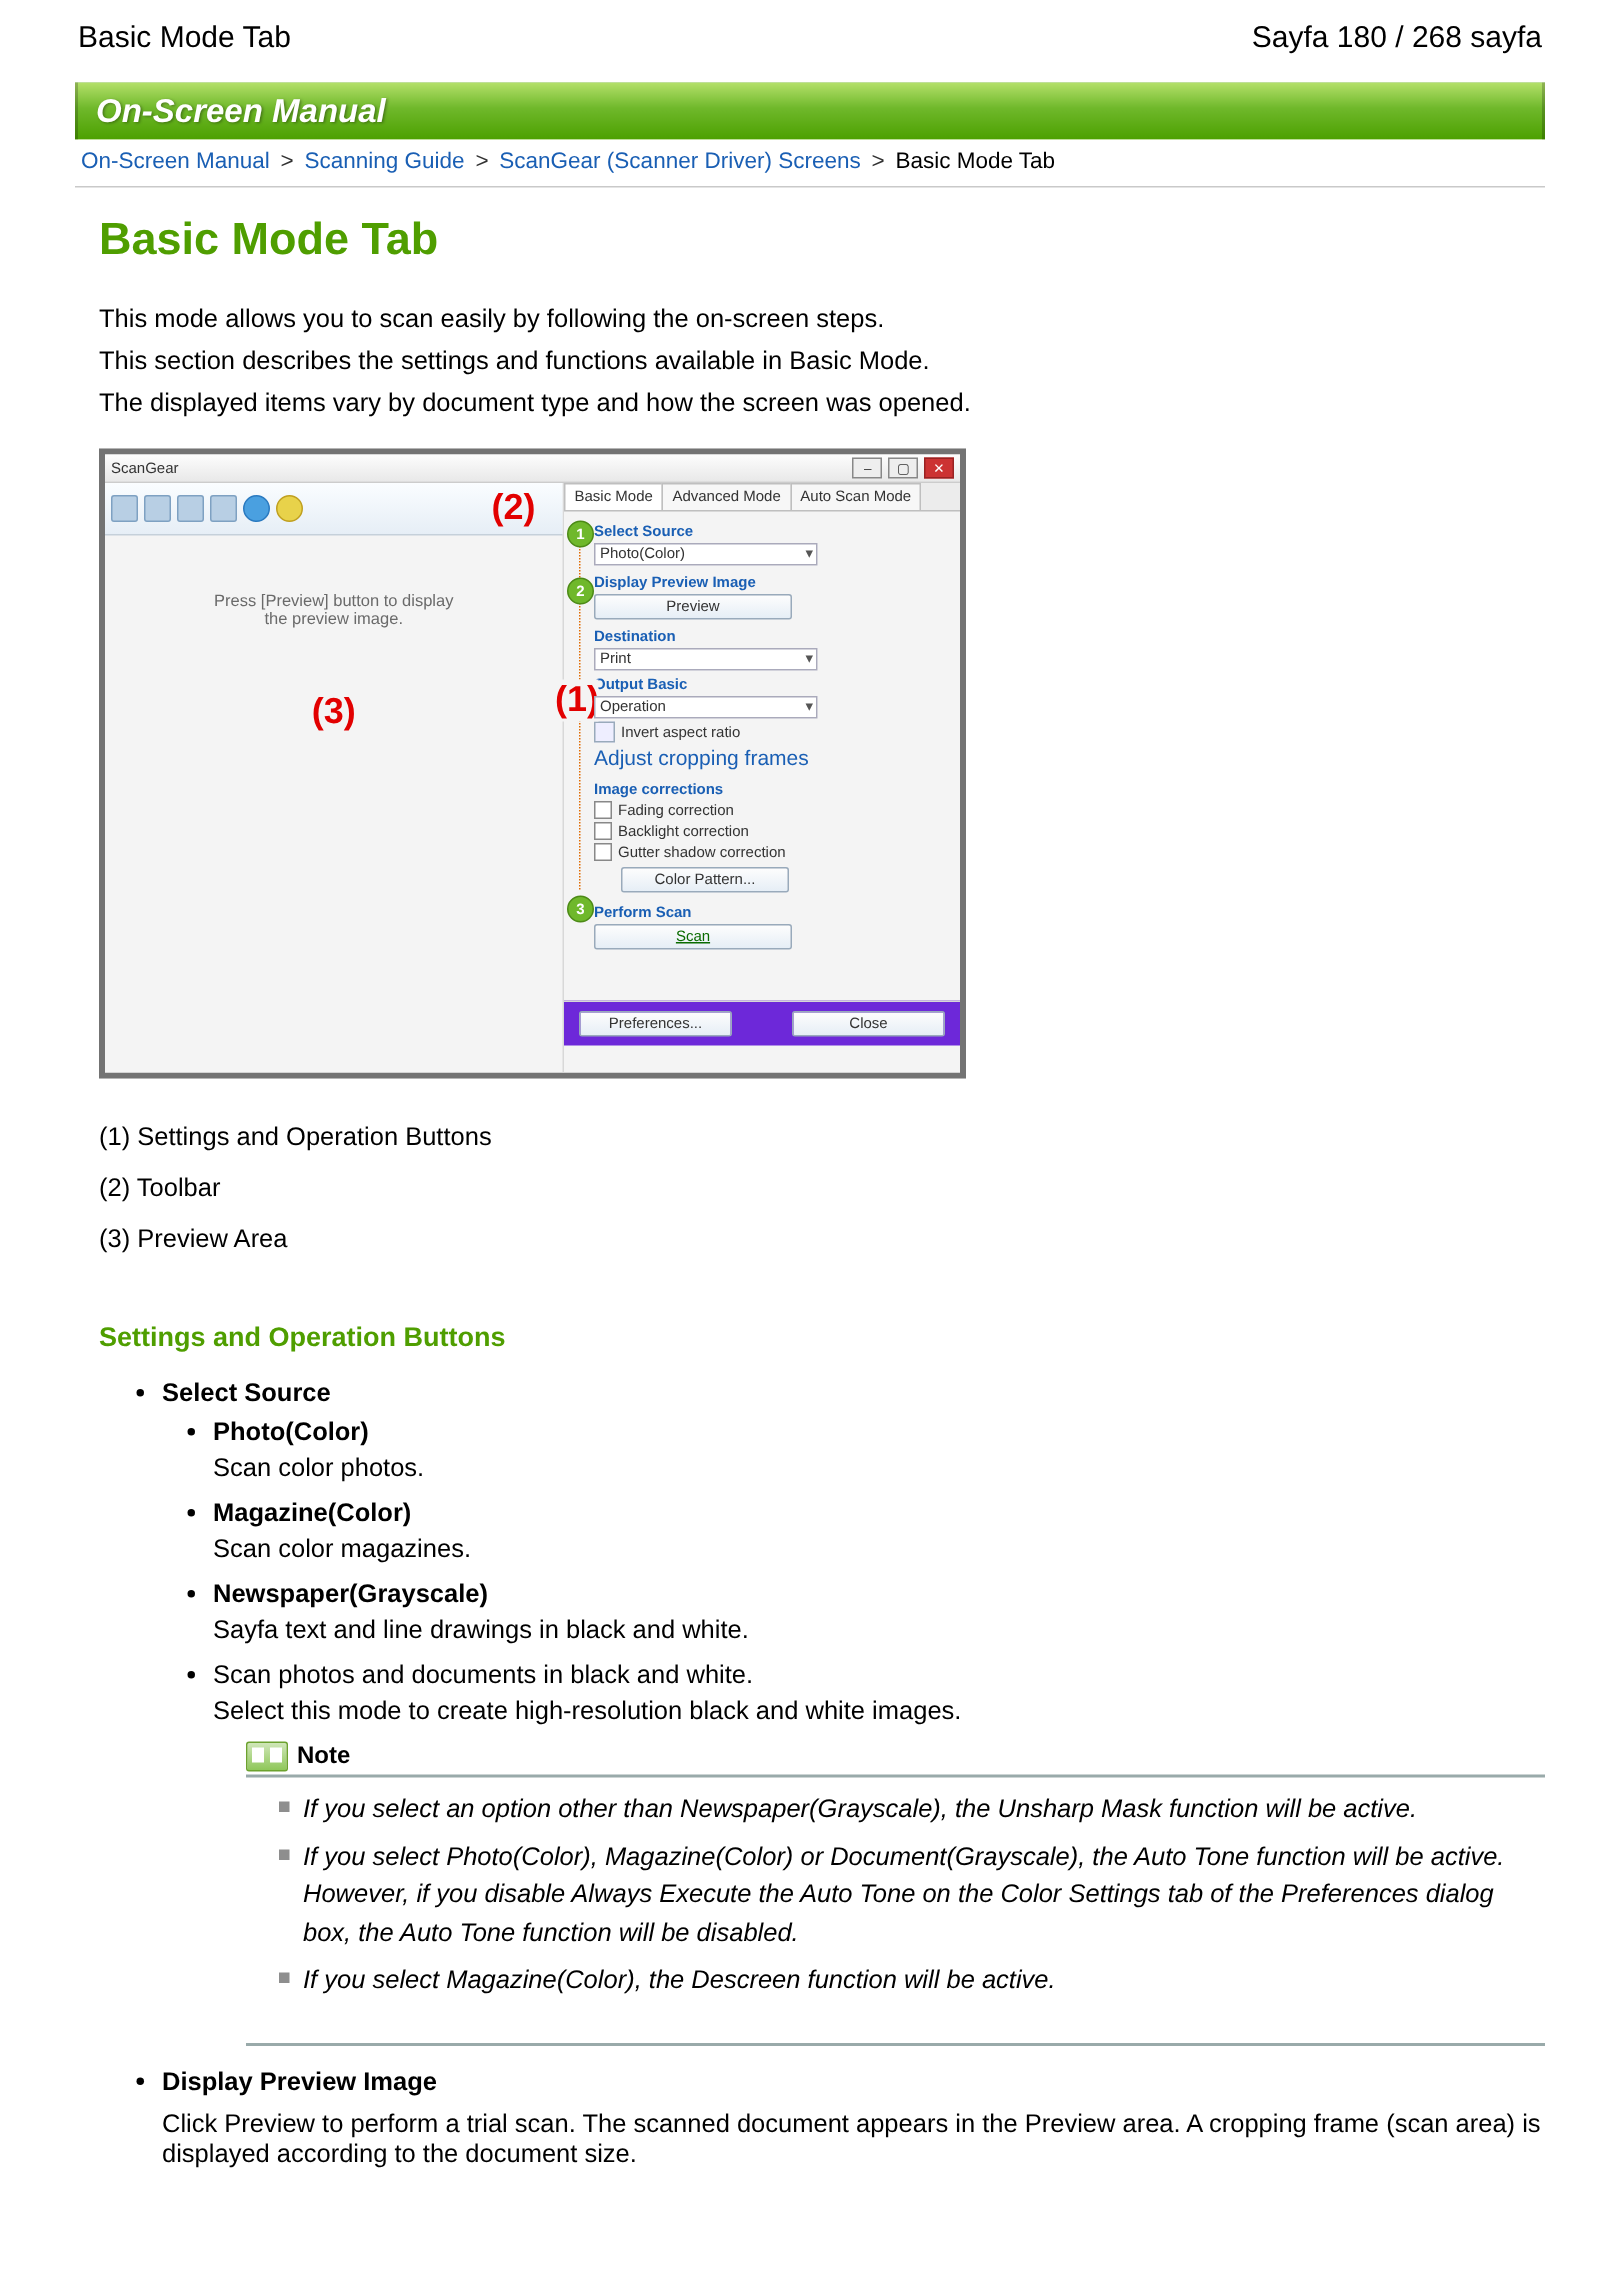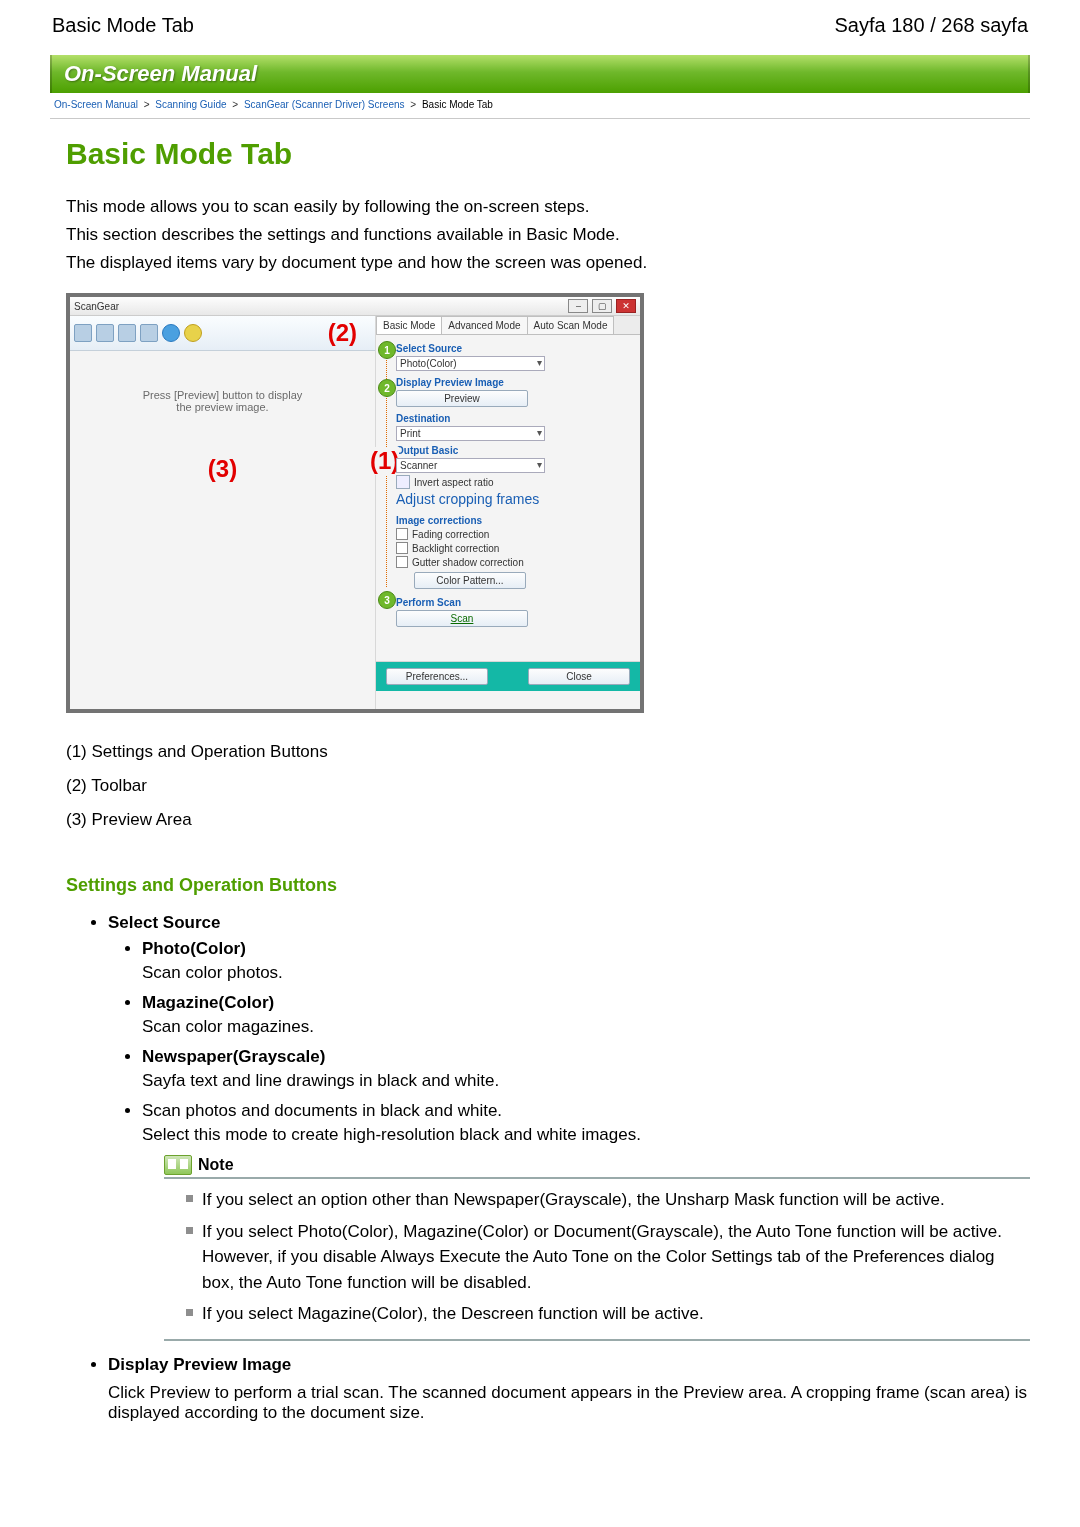--- a/index.html
+++ b/index.html
@@ -26,21 +26,21 @@
     font-size: 22px;
     font-weight: bold;
     font-style: italic;
     text-shadow: 1px 1px 2px rgba(0,0,0,.35);
     padding: 6px 12px;
     border-left: 2px solid rgba(0,0,0,.2);
     border-right: 2px solid rgba(0,0,0,.2);
     margin-top: 8px;
   }
   .breadcrumb {
-    font-size: 10px;
+    font-size: 15px;
     padding: 6px 0 8px 4px;
   }
   .breadcrumb a { color: #1a5fb4; text-decoration: none; }
   .breadcrumb .sep { color: #333; margin: 0 3px; }
   .hr1 { border: none; border-top: 1px solid #c9c9c9; margin: 0 0 10px 0; }
   h1.title {
     color: #4f9e00;
     font-size: 30px;
     margin: 18px 0 22px 16px;
     font-weight: bold;
@@ -105,41 +105,41 @@
   .tab2.active{background:#fff;font-weight:normal;}
   .panel{padding:6px 8px 6px 20px;position:relative;}
   .numg{position:absolute;left:2px;width:16px;height:16px;border-radius:50%;background:#6fb82b;color:#fff;font-size:10px;font-weight:bold;display:flex;align-items:center;justify-content:center;border:1px solid #4c8a16;}
   .sect-lbl{color:#1a5fb4;font-weight:bold;font-size:10px;margin:2px 0 2px 0;}
   .dd{border:1px solid #aab;background:#fff;font-size:10px;padding:1px 14px 1px 3px;position:relative;display:block;width:130px;}
   .dd:after{content:"▾";position:absolute;right:2px;top:0;color:#555;}
   .btn2{border:1px solid #9ab;background:linear-gradient(#fdfdfd,#e6eef6);font-size:10px;padding:2px 0;text-align:center;border-radius:2px;}
   .chk{display:flex;align-items:center;gap:4px;font-size:10px;margin:2px 0;}
   .chk .box{width:10px;height:10px;border:1px solid #888;background:#fff;}
   .linklike{color:#1a5fb4;font-size:14px;}
-  .footer2{display:flex;justify-content:space-between;padding:6px 10px;border-top:1px solid #d6d6d6;background:#14b8a6;}
+  .footer2{display:flex;justify-content:space-between;padding:6px 10px;border-top:1px solid #d6d6d6;background:#6d28d9;}
   .footer2 .btn2{width:100px;}
   .dotline{border-left:1px dotted #e06a00;position:absolute;left:10px;}
   .callout1{position:absolute;left:-6px;top:112px;color:#e20000;font-size:24px;font-weight:bold;background:#f4f4f4;}
 
   .legend{font-size:17px;margin:22px 0 4px 16px;line-height:2.0;}
   h3.section{color:#4f9e00;font-size:18px;margin:38px 0 10px 16px;font-weight:bold;}
   ul.l1{list-style:disc;padding-left:58px;font-size:17px;}
   ul.l1 > li{margin-bottom:8px;}
   ul.l1 > li > .bh{font-weight:bold;}
   ul.l2{list-style:disc;padding-left:34px;margin-top:6px;}
   ul.l2 > li{margin-bottom:6px;}
   ul.l2 .bh{font-weight:bold;display:block;margin-bottom:4px;}
   ul.l2 .desc{display:block;margin:4px 0 10px 0;}
   .notebox{margin:10px 0 10px 56px;}
   .note-head{display:flex;align-items:center;gap:6px;border-bottom:2px solid #9aa;padding-bottom:2px;}
   .note-icon{width:26px;height:18px;background:linear-gradient(#cfe6b8,#8fc75a);border:1px solid #6ca22e;border-radius:2px;position:relative;}
   .note-icon:before{content:"";position:absolute;left:3px;top:3px;width:8px;height:10px;background:#fff;}
   .note-icon:after{content:"";position:absolute;right:3px;top:3px;width:8px;height:10px;background:#fff;}
   .note-title{font-weight:bold;font-size:16px;}
-  ul.note-list{list-style:none;padding:8px 0 6px 22px;margin:0;font-size:17px;line-height:1.5;border-bottom:2px solid #9aa;}
+  ul.note-list{list-style:none;padding:8px 0 23px 22px;margin:0;font-size:17px;line-height:1.5;border-bottom:2px solid #9aa;font-style:italic;}
   ul.note-list li{position:relative;padding-left:16px;margin-bottom:6px;}
   ul.note-list li:before{content:"";position:absolute;left:0;top:8px;width:7px;height:7px;background:#8e8e8e;}
 </style>
 </head>
 <body>
 
 <div class="page">
 
   <div class="topbar">
     <div>Basic Mode Tab</div>
@@ -208,21 +208,21 @@
           <span class="dd">Photo(Color)</span>
 
           <span class="numg" style="top:44px;">2</span>
           <div class="sect-lbl" style="margin-top:6px;">Display Preview Image</div>
           <div class="btn2" style="width:130px;">Preview</div>
 
           <div class="sect-lbl" style="margin-top:6px;">Destination</div>
           <span class="dd">Print</span>
 
           <div class="sect-lbl" style="margin-top:4px;">Output Basic</div>
-          <span class="dd">Scanner</span>
+          <span class="dd">Operation</span>
           <div class="chk">
               <span style="width:12px;height:12px;border:1px solid #9ab;background:#eef;"></span>
               <span>Invert aspect ratio</span>
             </div>
           <div class="linklike">Adjust cropping frames</div>
 
           <div class="sect-lbl" style="margin-top:8px;">Image corrections</div>
           <div class="chk">
               <span class="box"></span>
               <span>Fading correction</span>

